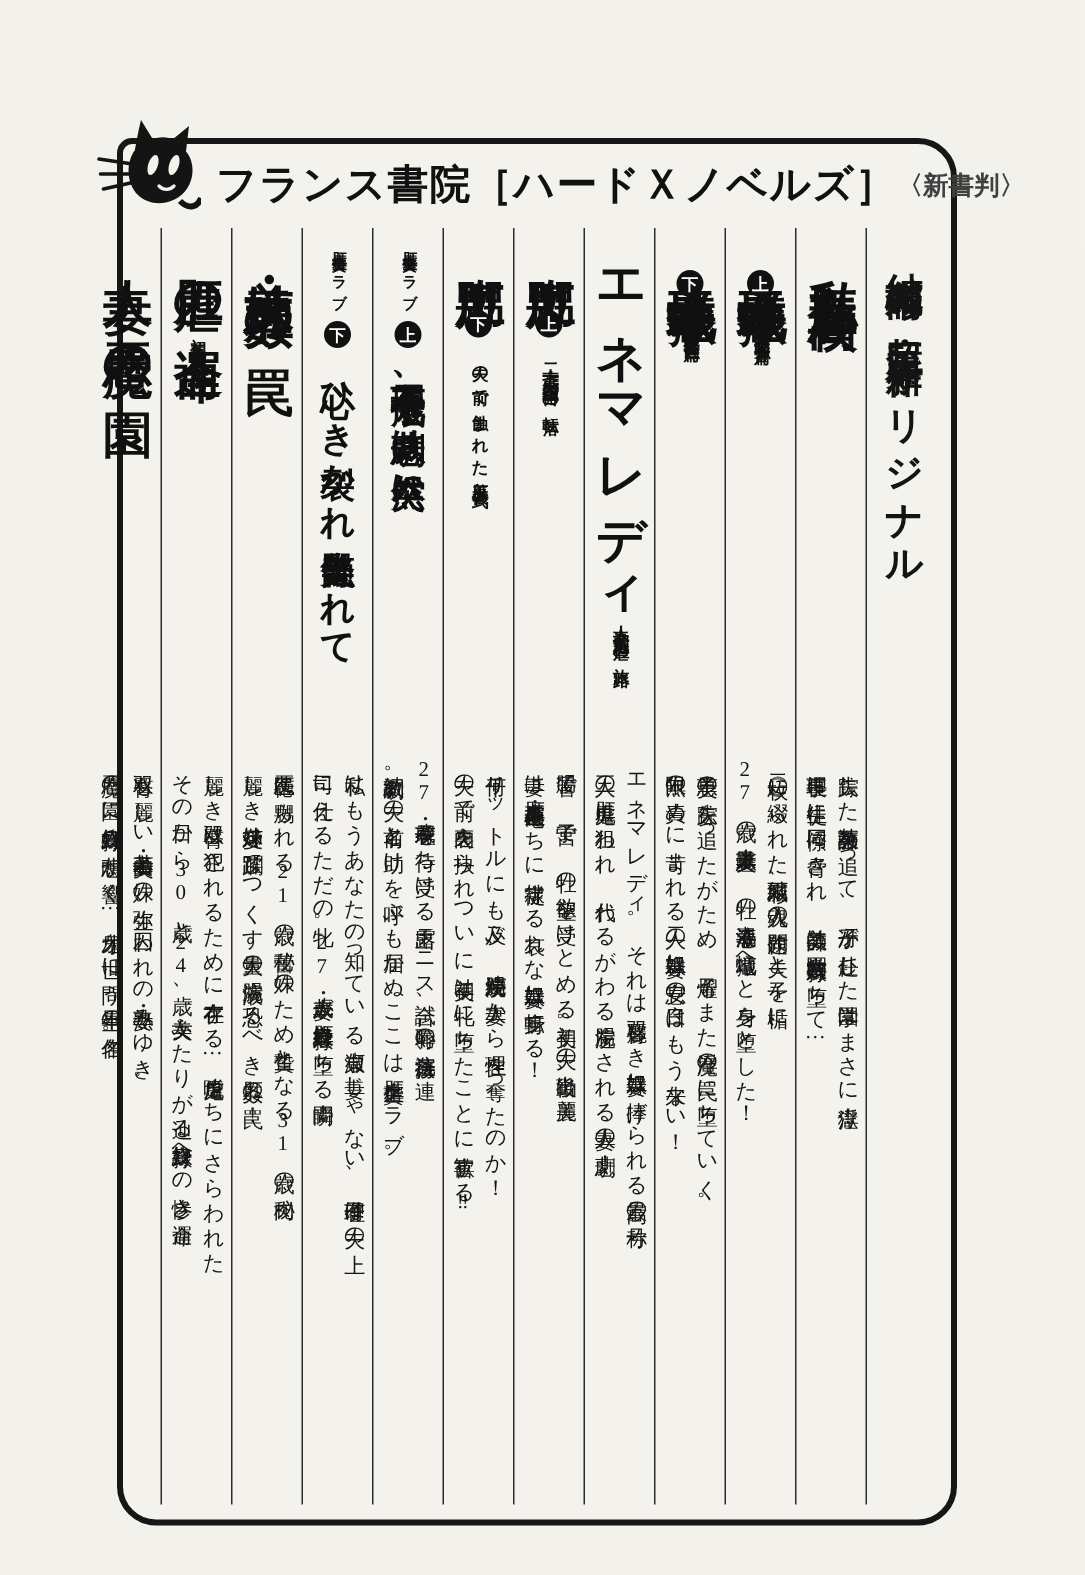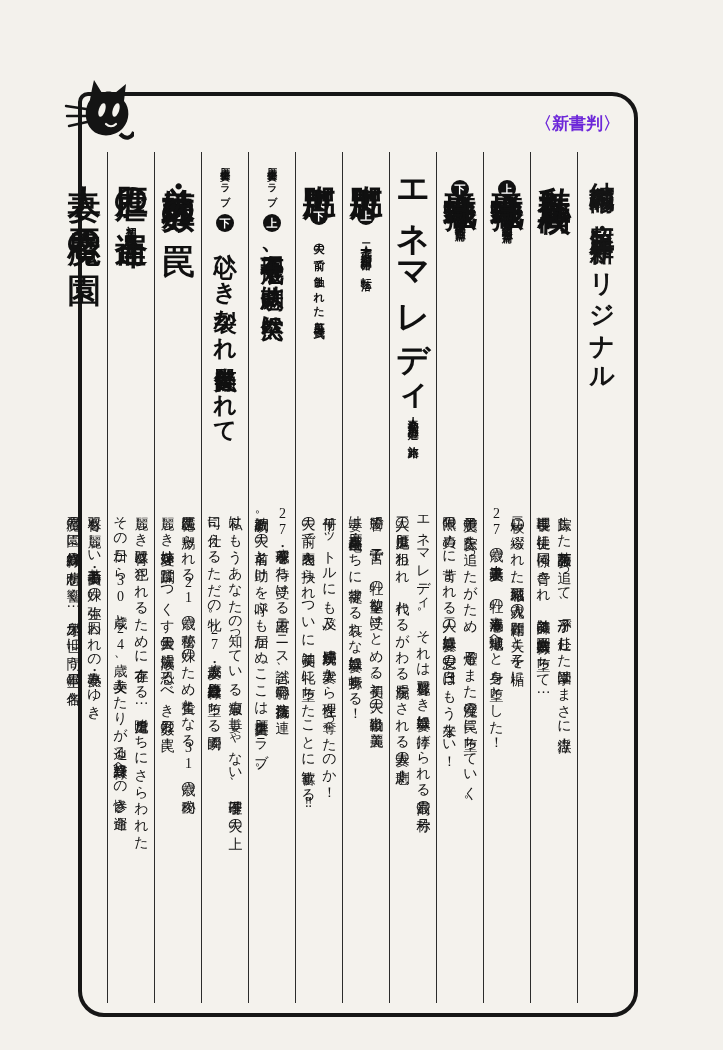--- a/index.html
+++ b/index.html
@@ -30,21 +30,21 @@
     position:absolute;top:2px;left:0;right:0;height:50px;
     display:flex;align-items:center;
     padding:0 14px 0 62px;
     font-family:"Liberation Sans","DejaVu Sans",sans-serif;
   }
   .publisher-line{
     font-size:27px;font-weight:700;letter-spacing:1px;color:#111;
     white-space:nowrap;
   }
   .format-note{
-    margin-left:auto;font-size:17px;font-weight:700;color:#6d28d9;
+    margin-left:auto;font-size:17px;font-weight:700;color:#404040;
     white-space:nowrap;
   }
 
   
   .content{
     position:absolute;top:56px;bottom:10px;left:8px;right:8px;
     display:flex;direction:rtl;
   }
   .col{direction:ltr;box-sizing:border-box;padding:2px 2px;}
   .col + .col{border-right:1.6px solid #2c2c2c;}
@@ -109,20 +109,21 @@
     <path d="M30 4 L38 17 C42 15 47 15 51 17 L62 8 L60 25 C66 32 66 44 59 52 C51 61 36 62 28 54 C20 46 20 32 26 24 C26 24 28 12 30 4 Z" fill="#141414"></path>
     <ellipse cx="38" cy="34" rx="3.2" ry="7" fill="#f4f2ed" transform="rotate(18 38 34)"></ellipse>
     <ellipse cx="52" cy="34" rx="3.2" ry="7" fill="#f4f2ed" transform="rotate(18 52 34)"></ellipse>
     <path d="M42 48 C45 51 49 51 52 48" stroke="#f4f2ed" stroke-width="2.2" fill="none" stroke-linecap="round"></path>
     <path d="M56 58 C62 64 68 62 70 56" stroke="#141414" stroke-width="4" fill="none"></path>
   </svg>
 
   <div class="frame">
 
     <div class="header-band">
+      <div class="publisher-line">フランス書院［ハードＸノベルズ］</div>
       <div class="format-note">〈新書判〉</div>
     </div>
 
     <div class="content">
 
       <div class="col catalog">
         <div class="catalog-heading vtext">結城彩雨の超巨篇・新作オリジナル</div>
       </div>
 
       <div class="col entry">

